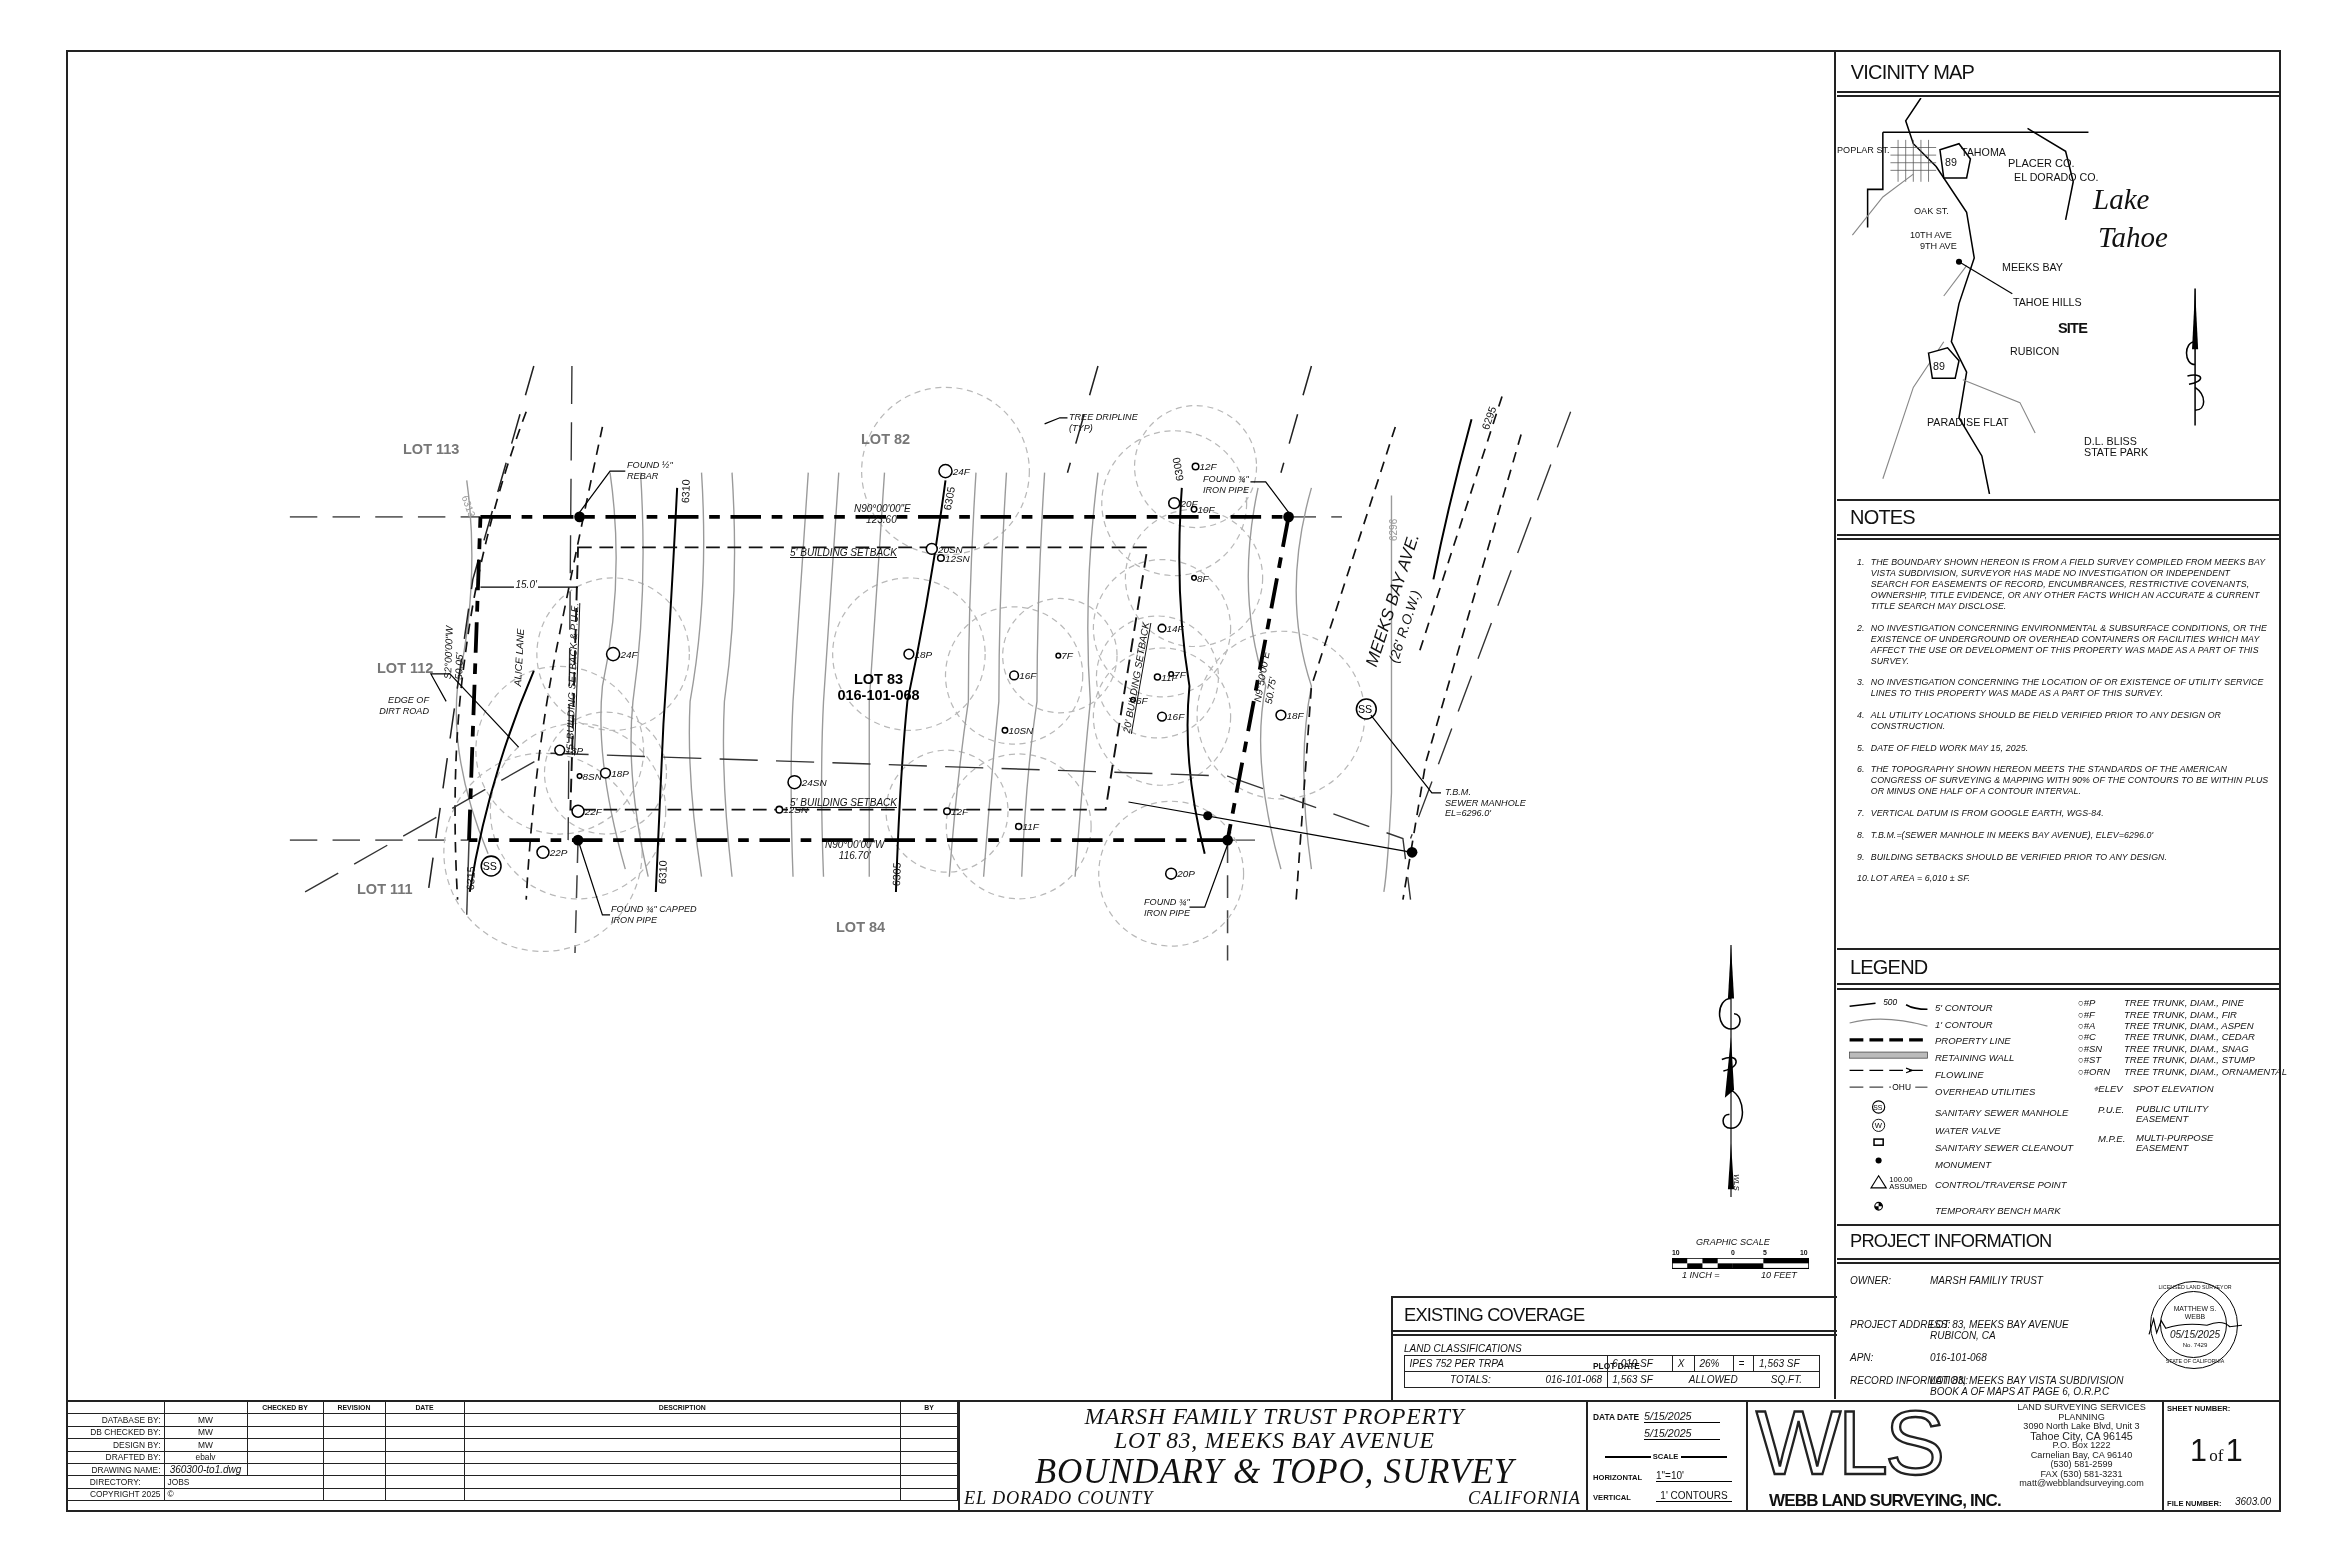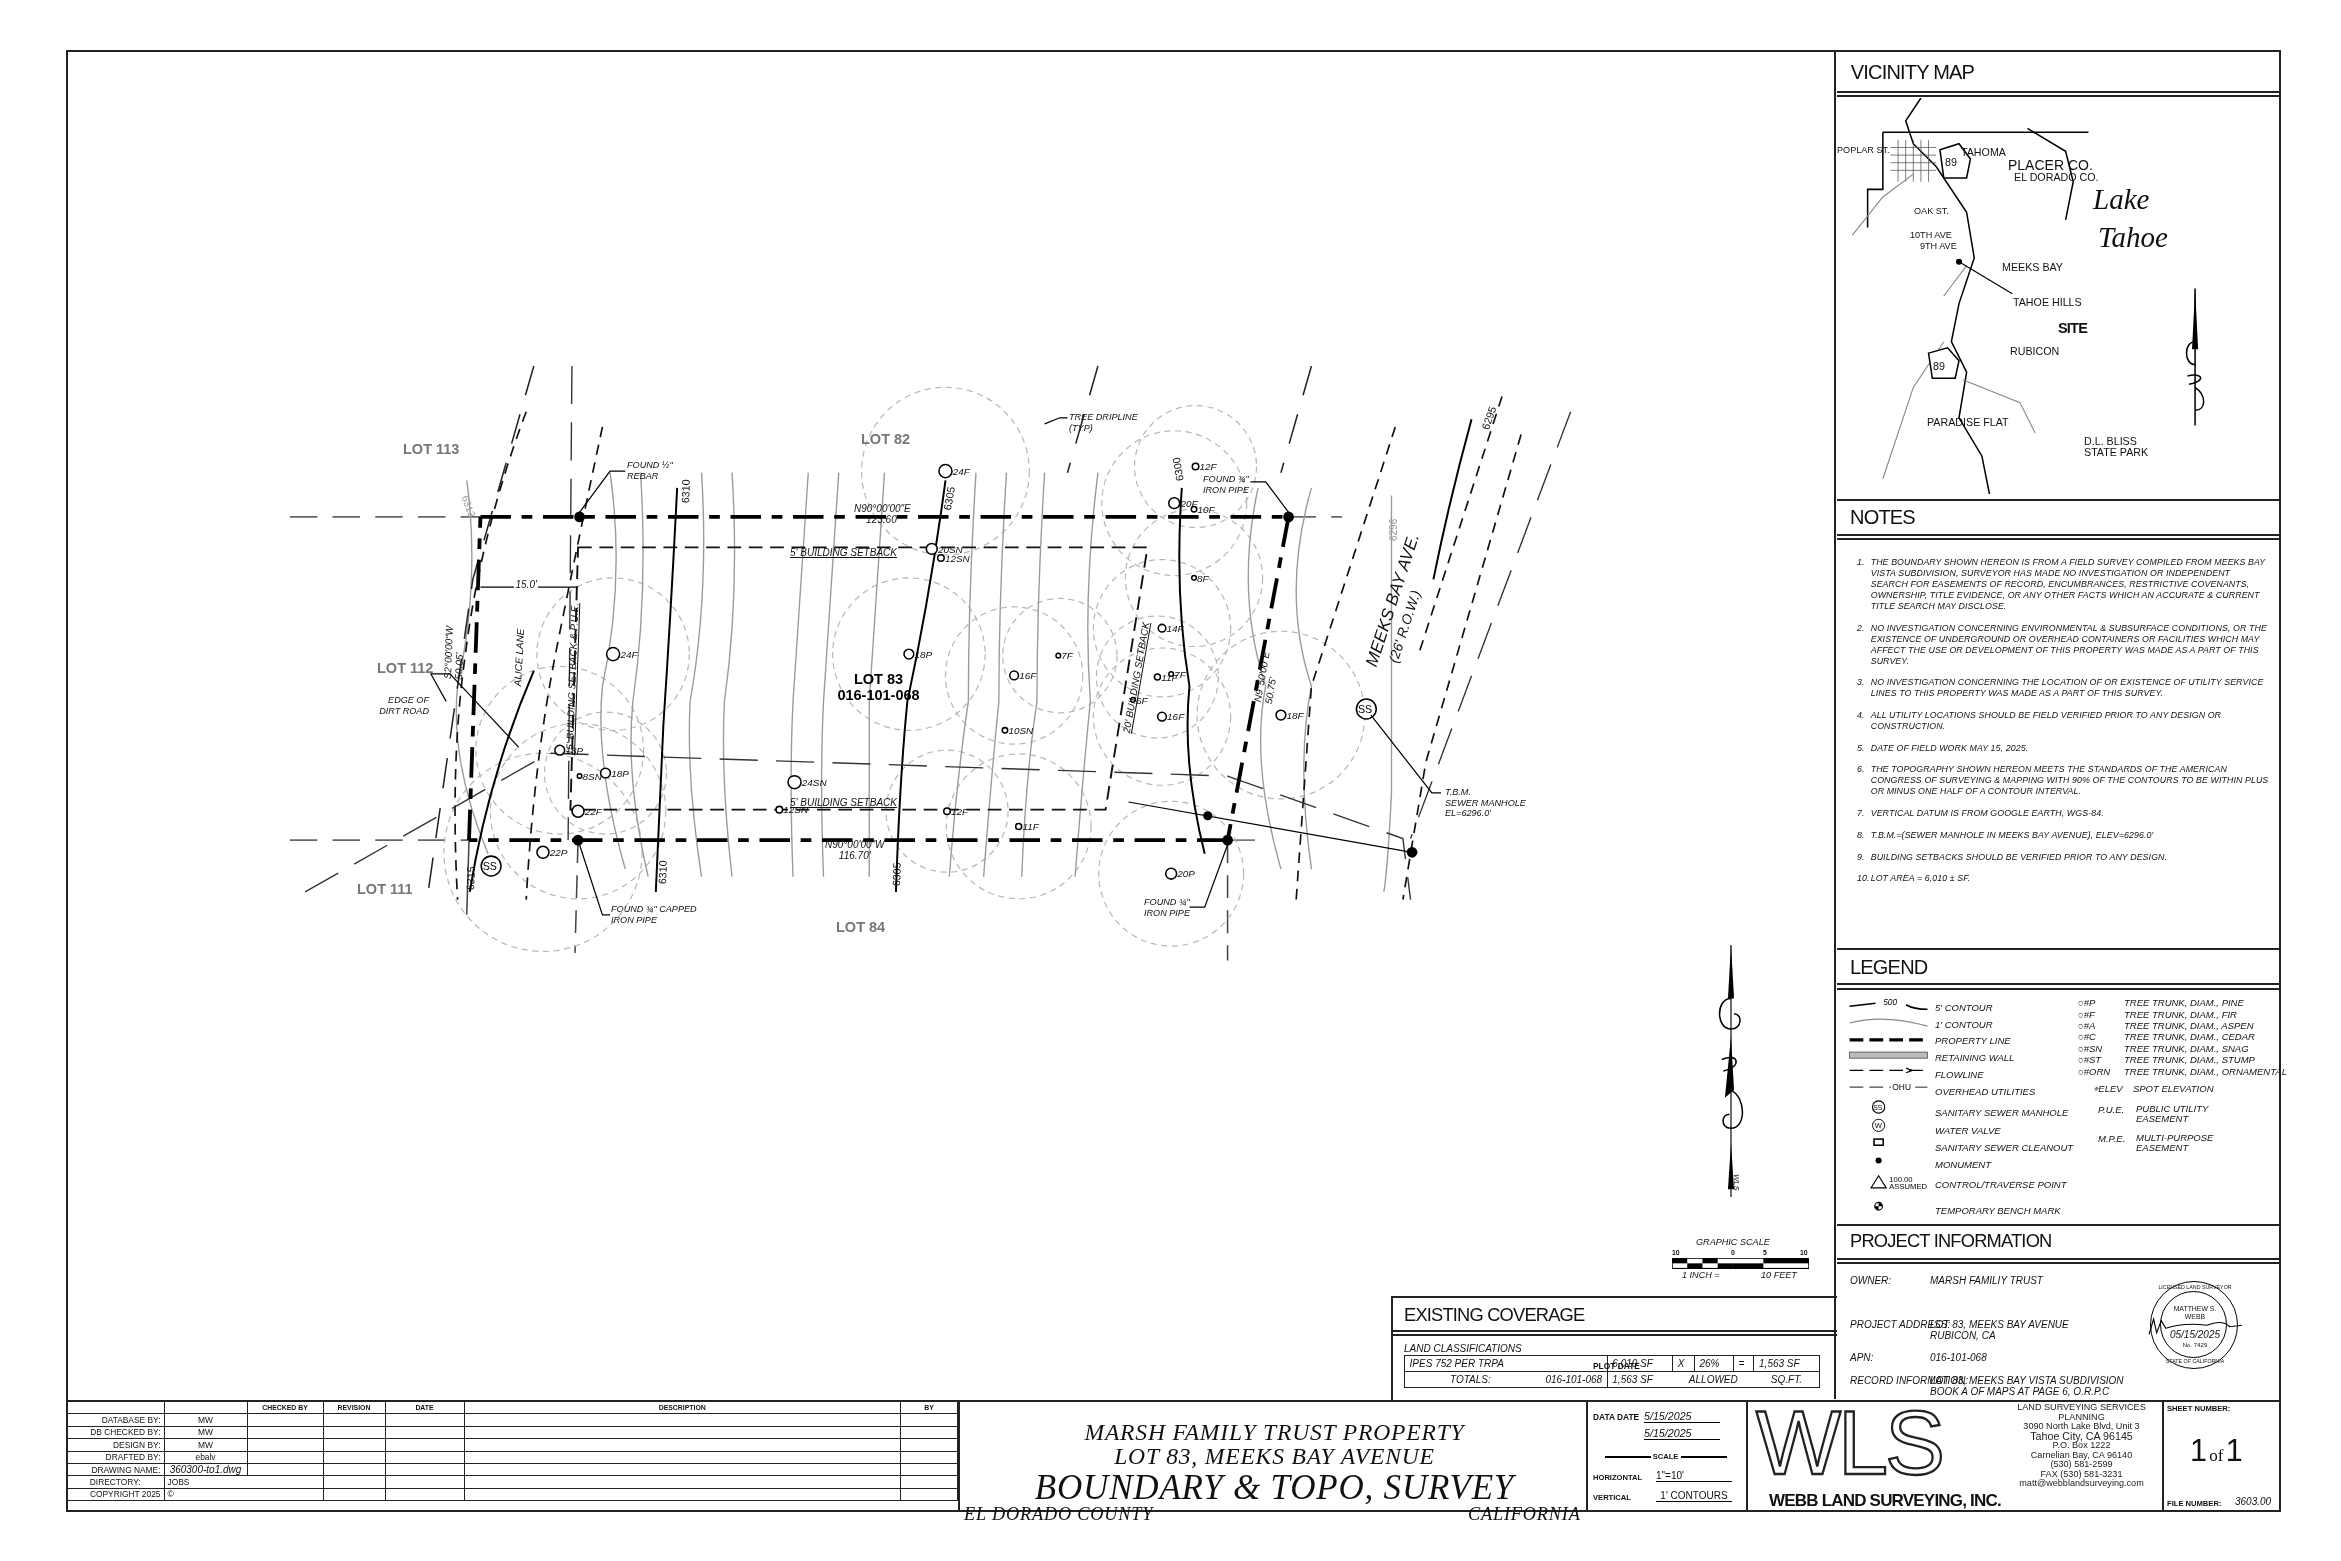--- a/index.html
+++ b/index.html
@@ -9,21 +9,21 @@
   .it{font-style:italic;font-family:"Liberation Sans",sans-serif;}
   .notes{position:absolute;left:1857px;top:557px;width:412px;font-size:8.8px;font-style:italic;line-height:11px;letter-spacing:0.1px;}
   .note{display:flex;margin-bottom:10.7px;}
   .note .n{width:13.7px;flex:none;}
   .legend-row{position:absolute;font-size:9.5px;font-style:italic;}
   .pi-label{position:absolute;font-size:10px;font-style:italic;}
   .pi-val{position:absolute;font-size:10px;font-style:italic;line-height:11.4px;}
   svg text{font-family:"Liberation Sans",sans-serif;}
   .tb td{border:1.5px solid #222;font-size:8.4px;padding:0 3px;height:11.4px;}
   .tb{border-collapse:collapse;position:absolute;}
-  .serif{font-family:"Liberation Serif",serif;font-style:italic;letter-spacing:0.8px;margin-top:16px;}
+  .serif{font-family:"Liberation Serif",serif;font-style:italic;letter-spacing:0.8px;}
   .cov td{border:1.5px solid #222;font-size:10px;font-style:italic;padding:0 4.6px;height:15.2px;}
   .cov{border-collapse:collapse;position:absolute;}
 </style>
 </head>
 <body>
 
 <div class="frame"></div>
 
 <svg class="abs" style="left:0;top:0;" width="1830" height="1418" viewBox="0 0 2400 1860">
   <defs>
@@ -406,21 +406,21 @@
   <path d="M135 68 L160 60 L175 80 L170 105 L140 105 Z" fill="#fff" stroke="#000" stroke-width="2"></path>
   <path d="M120 335 L145 328 L160 345 L155 368 L125 368 Z" fill="#fff" stroke="#000" stroke-width="2"></path>
   <line x1="470" y1="250" x2="470" y2="430" stroke="#000" stroke-width="2"></line>
   <polygon points="470,250 474,330 466,330" fill="#000"></polygon>
   <path d="M470 320 C455 320 455 350 470 350" fill="none" stroke="#000" stroke-width="2"></path>
   <path d="M460 365 C480 360 485 372 462 376" fill="none" stroke="#000" stroke-width="2"></path>
   <path d="M470 380 C485 390 485 410 470 410" fill="none" stroke="#000" stroke-width="2"></path>
 </svg>
 <div class="abs" style="left:1837px;top:145px;font-size:9.1px;">POPLAR ST.</div>
 <div class="abs" style="left:1961px;top:146px;font-size:10.7px;">TAHOMA</div>
-<div class="abs" style="left:2008px;top:157px;font-size:14px;">PLACER CO.</div>
+<div class="abs" style="left:2008px;top:157px;font-size:11px;">PLACER CO.</div>
 <div class="abs" style="left:2014px;top:171px;font-size:10.7px;">EL DORADO CO.</div>
 <div class="abs" style="left:1914px;top:206px;font-size:9.1px;">OAK ST.</div>
 <div class="abs" style="left:1910px;top:230px;font-size:9.1px;">10TH AVE</div>
 <div class="abs" style="left:1920px;top:241px;font-size:9.1px;">9TH AVE</div>
 <div class="abs" style="left:2002px;top:261px;font-size:10.7px;">MEEKS BAY</div>
 <div class="abs" style="left:2013px;top:296px;font-size:10.7px;">TAHOE HILLS</div>
 <div class="abs" style="left:2058px;top:320px;font-size:14.5px;font-weight:bold;letter-spacing:-0.8px;">SITE</div>
 <div class="abs" style="left:2010px;top:345px;font-size:10.7px;">RUBICON</div>
 <div class="abs" style="left:1927px;top:416px;font-size:10.7px;">PARADISE FLAT</div>
 <div class="abs" style="left:2084px;top:436px;font-size:10.7px;line-height:10.7px;">

